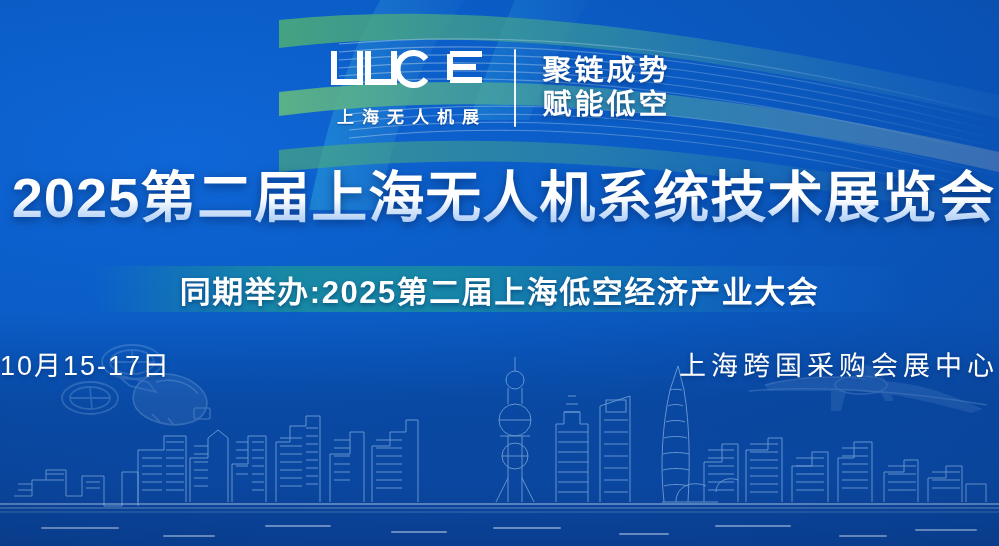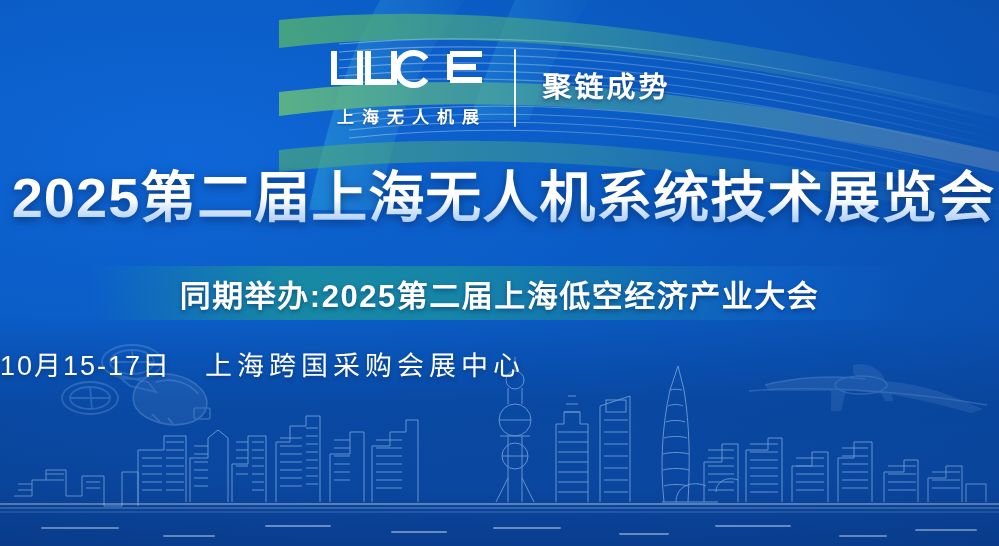--- a/index.html
+++ b/index.html
@@ -74,40 +74,40 @@
     font-size:23px;font-weight:700;letter-spacing:2.1px;
     background:linear-gradient(180deg,#ffffff 0%,#eaf3ff 55%,#a9cbf5 100%);
     -webkit-background-clip:text;background-clip:text;
     color:transparent;-webkit-text-fill-color:transparent;
     filter:drop-shadow(0 2px 3px rgba(1,28,78,.5));
     white-space:nowrap;
   }
 
   
   .subbanner{
-    position:absolute;left:92px;top:266px;width:815px;height:54px;
+    position:absolute;left:92px;top:266px;width:815px;height:46px;
     background:linear-gradient(90deg,
         rgba(12,92,196,0) 0%,
         rgba(22,128,172,.55) 10%,
         rgba(26,146,156,.82) 24%,
         rgba(24,140,162,.86) 44%,
         rgba(20,118,176,.84) 64%,
         rgba(14,96,196,.72) 84%,
         rgba(11,88,198,0) 100%);
     display:flex;align-items:center;justify-content:center;
   }
   .subbanner-text{
     font-size:31px;font-weight:700;letter-spacing:1.5px;color:#ffffff;
     text-shadow:0 2px 4px rgba(2,40,92,.55);white-space:nowrap;
   }
 
   
   .meta-row{
     position:absolute;left:0;right:0;top:344px;
-    display:flex;justify-content:flex-start;align-items:center;gap:34px;
+    display:flex;justify-content:space-between;align-items:center;gap:34px;
     color:#ffffff;font-size:27px;font-weight:400;letter-spacing:2px;
     text-shadow:0 2px 4px rgba(2,38,92,.5);
   }
   .meta-venue{letter-spacing:5px;}
 </style>
 </head>
 <body>
 
 <div id="poster">
 
@@ -307,20 +307,21 @@
         <span>人</span>
         <span>机</span>
         <span>展</span>
       </div>
     </div>
 
     <div class="logo-divider"></div>
 
     <div class="slogan">
       <div>聚链成势</div>
+      <div>赋能低空</div>
     </div>
   </div>
 
   <div class="title-wrap">
     <div class="title-cn">2025第二届上海无人机系统技术展览会</div>
   </div>
 
   <div class="subbanner">
     <span class="subbanner-text">同期举办:2025第二届上海低空经济产业大会</span>
   </div>

